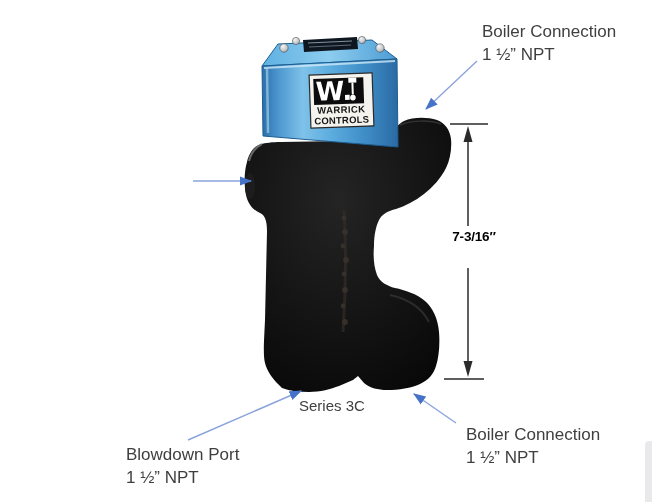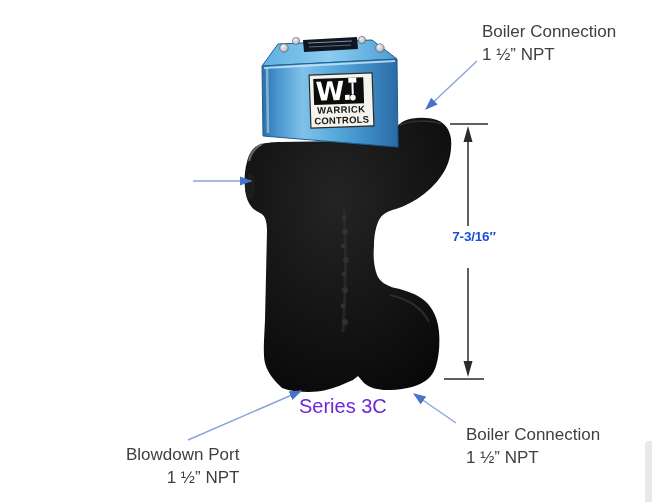--- a/index.html
+++ b/index.html
@@ -3,25 +3,25 @@
 <meta charset="utf-8">
 <style>
   html,body{margin:0;padding:0;background:#fff;}
   .stage{position:relative;width:652px;height:502px;background:#fff;overflow:hidden;
          font-family:"Liberation Sans",sans-serif;}
   .stage svg{position:absolute;left:0;top:0;}
   .ann{position:absolute;color:#3f3f3f;font-size:17px;line-height:23px;white-space:nowrap;}
   .ann .l{display:block;}
   #ann-boiler-top{left:482px;top:20px;}
   #ann-npt34{left:100px;top:169px;}
-  #ann-blowdown{left:126px;top:443px;text-align:right;}
+  #ann-blowdown{left:126px;top:443px;}
   #ann-boiler-bottom{left:466px;top:423px;}
-  #ann-series{left:299px;top:397px;font-size:20px;line-height:18px;color:#6d28d9;}
+  #ann-series{left:299px;top:397px;font-size:15px;line-height:18px;color:#404040;}
   #ann-dim{left:429px;top:228px;width:90px;text-align:center;font-weight:bold;
-           font-size:13.5px;line-height:18px;color:#1d4ed8;letter-spacing:-0.2px;}
+           font-size:13.5px;line-height:18px;color:#000000;letter-spacing:-0.2px;}
   #edge-strip{position:absolute;left:645px;top:441px;width:7px;height:61px;
               background:#e9e9ec;border-radius:4px 0 0 0;}
 </style>
 </head>
 <body>
 
 <div class="stage">
 
   <svg width="652" height="502" viewBox="0 0 652 502">
     <defs>

